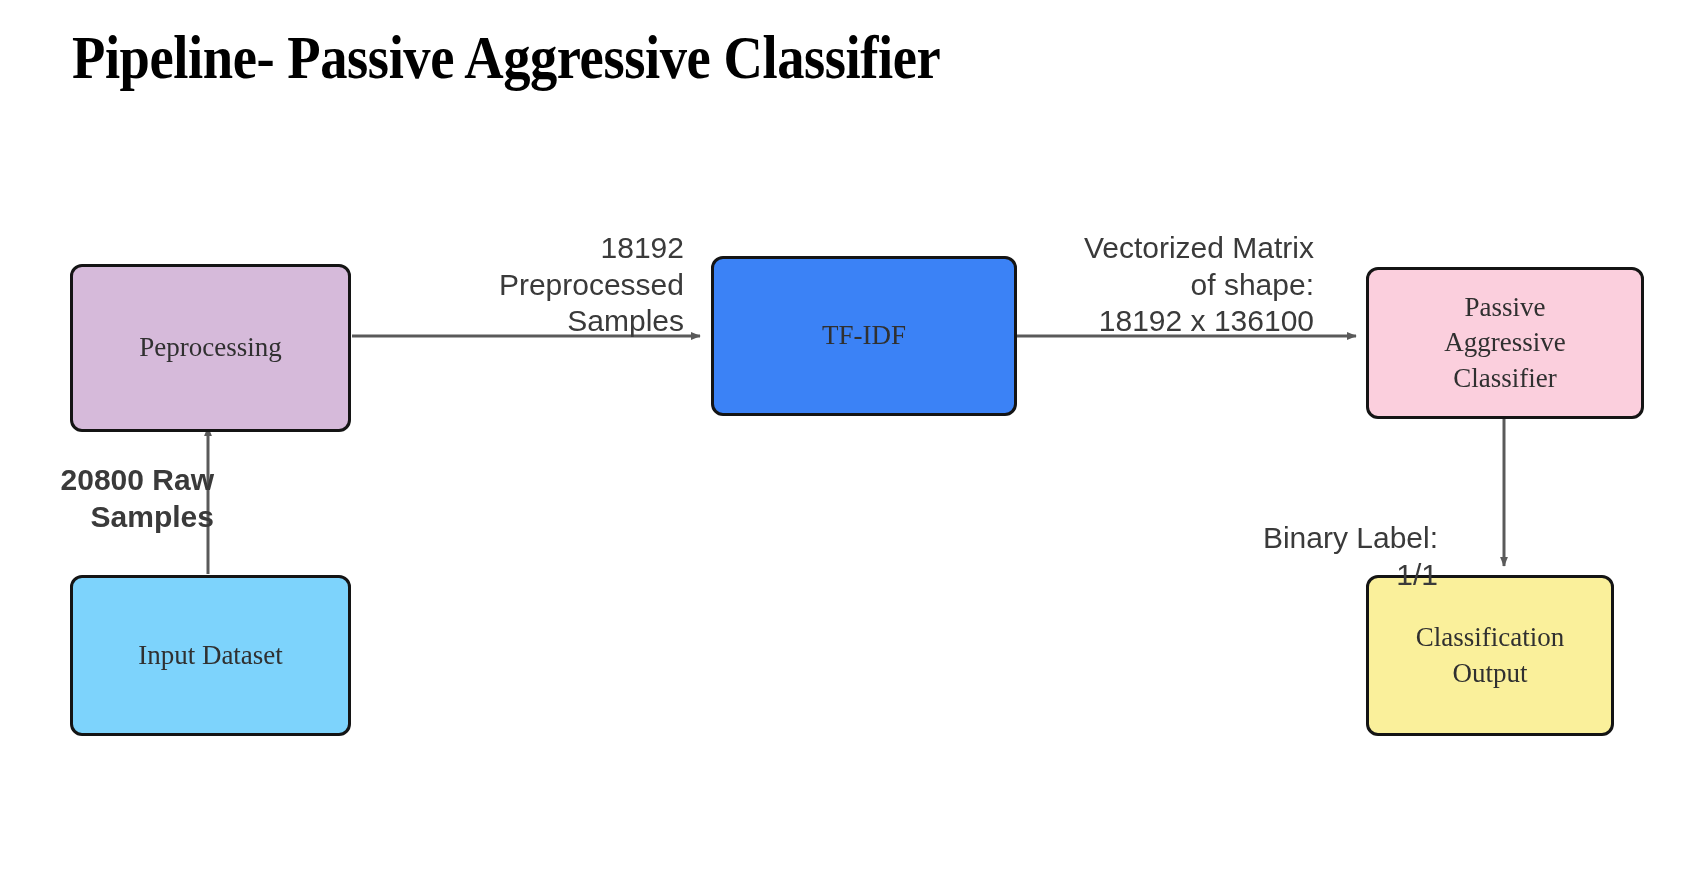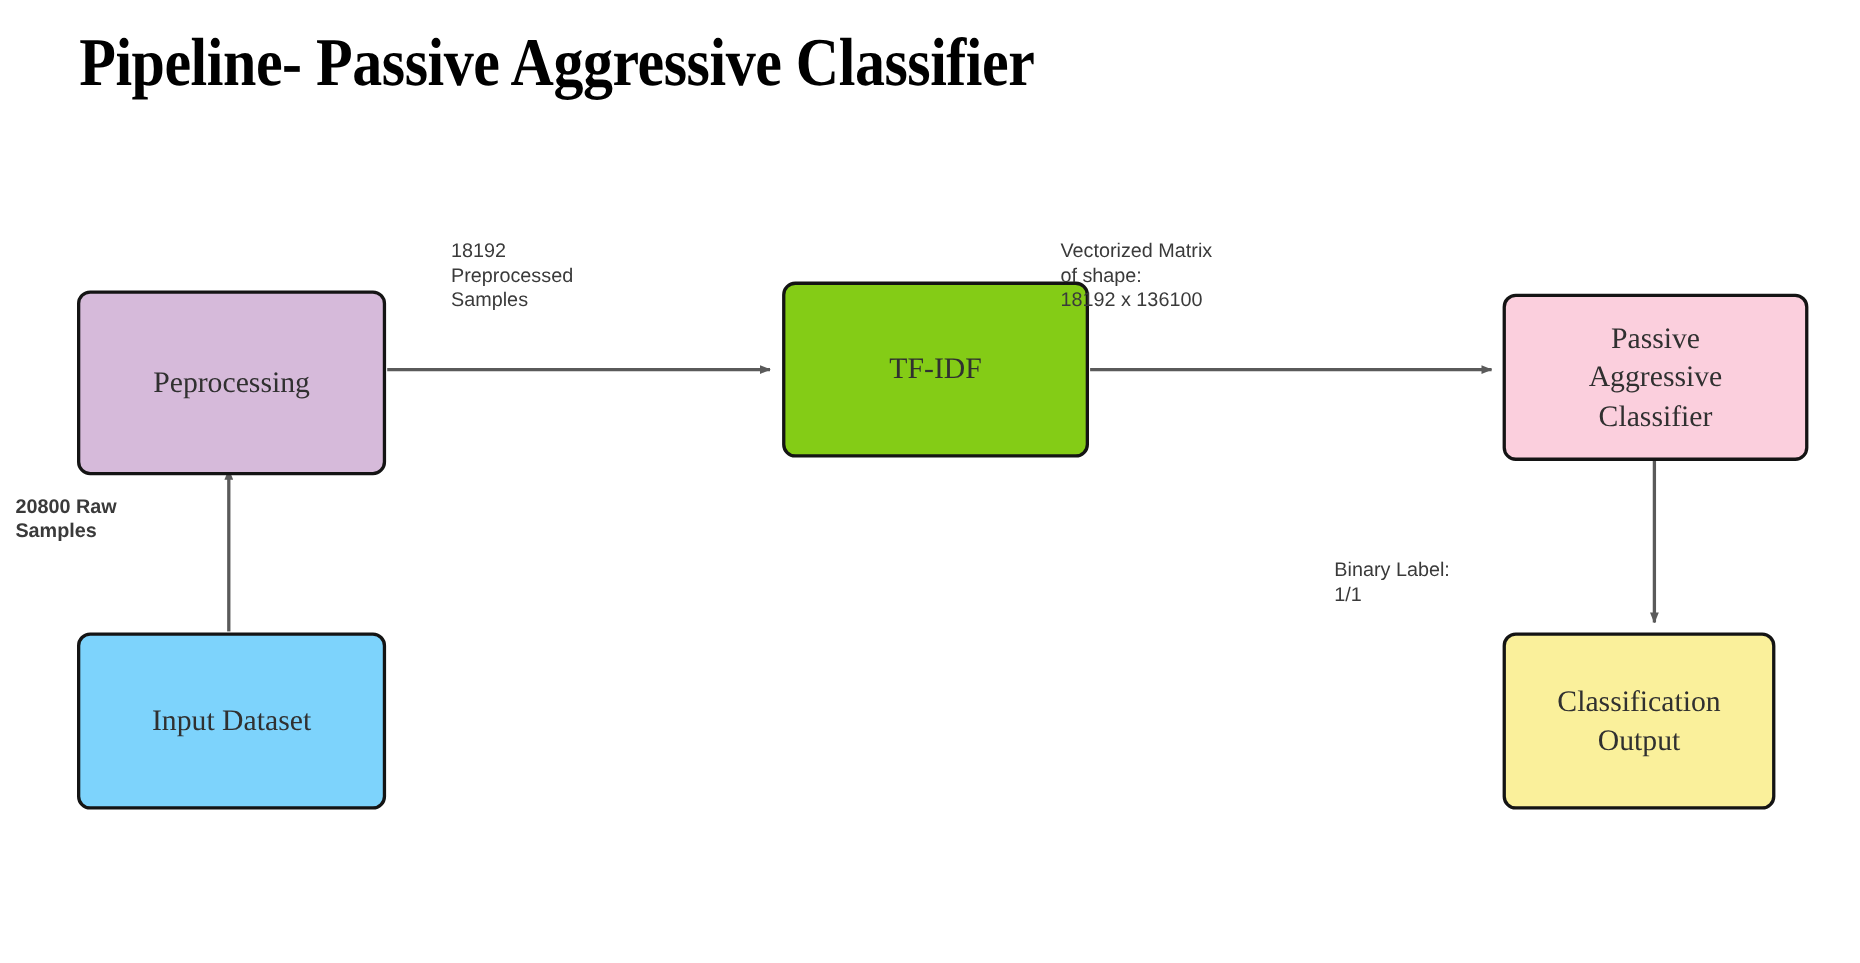--- a/index.html
+++ b/index.html
@@ -59,44 +59,45 @@
   }
   .node-label {
     display: block;
     white-space: pre-line;
   }
   #node-preprocessing {
     left: 70px;  top: 264px;  width: 281px;  height: 168px;
     background: #d6bada;
   }
   #node-tfidf {
-    left: 711px; top: 256px;  width: 279px;  height: 160px;
-    background: #84cc16;
+    left: 711px; top: 256px;  width: 306px;  height: 160px;
+    background: #3b82f6;
   }
   #node-classifier {
     left: 1366px; top: 267px; width: 278px; height: 152px;
     background: #fbcfdd;
   }
   #node-input-dataset {
     left: 70px;  top: 575px;  width: 281px;  height: 161px;
     background: #7dd3fc;
   }
   #node-classification-output {
     left: 1366px; top: 575px; width: 248px; height: 161px;
     background: #faf09b;
   }
   
   .edge-label {
     position: absolute;
     font-family: "Liberation Sans", sans-serif;
-    font-size: 18px;
+    font-size: 30px;
     line-height: 1.22;
     color: #3a3a3a;
-    text-align: left;
+    text-align: right;
     white-space: pre-line;
+    margin-top: 12px;
   }
   #edge-label-preprocessed {
     left: 410px; top: 218px; width: 274px;
   }
   #edge-label-vectorized {
     left: 964px; top: 218px; width: 350px;
   }
   #edge-label-raw-samples {
     left: 14px; top: 450px; width: 200px; font-weight: bold;
   }

